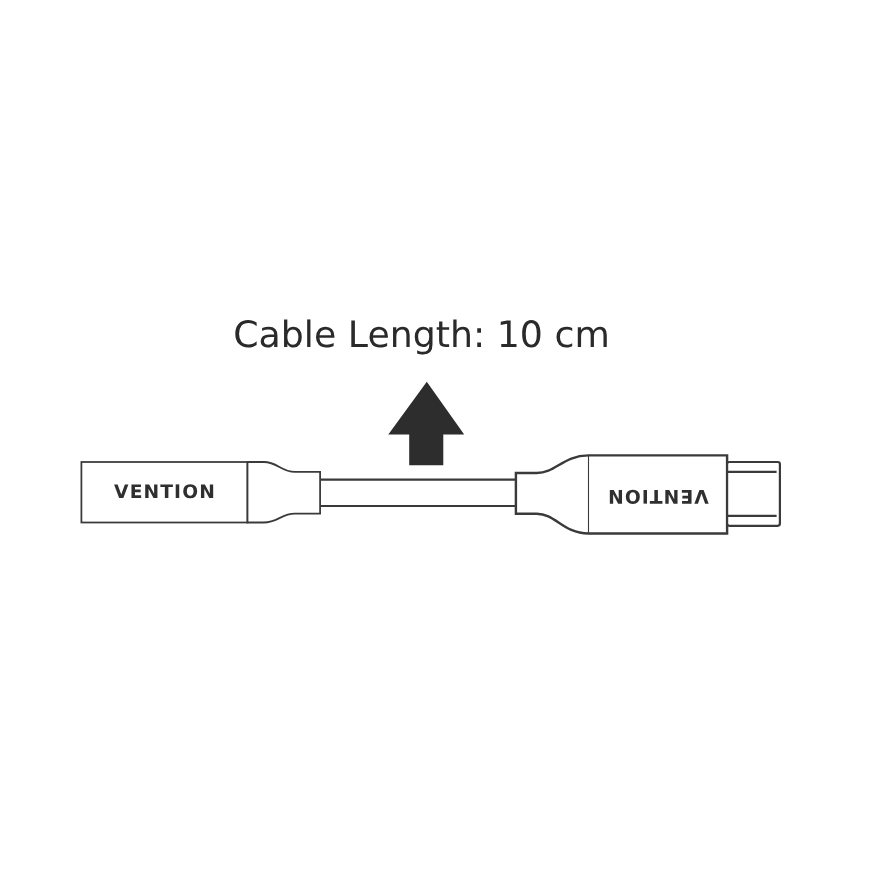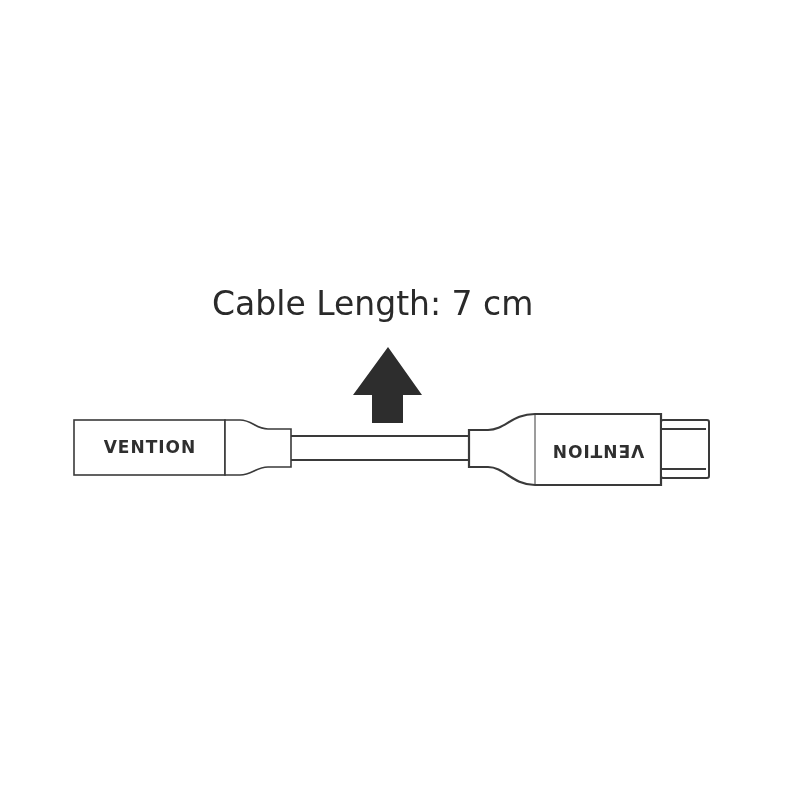--- a/index.html
+++ b/index.html
@@ -14,21 +14,21 @@
   }
   svg.diagram { position: absolute; left: 0; top: 0; }
   .brand {
     font-family: "DejaVu Sans", sans-serif; font-weight: bold; font-size: 17px;
     fill: #2f2f2f; letter-spacing: 1px;
   }
 </style>
 </head>
 <body>
 
-<div class="title">Cable Length: 7 cm</div>
+<div class="title">Cable Length: 10 cm</div>
 
 <svg class="diagram" width="800" height="800" viewBox="0 0 800 800">
 
   <g>
     <polygon points="388,347 422,395 403,395 403,423 372,423 372,395 353,395" fill="#2d2d2d"></polygon>
   </g>
 
   <g stroke="#3a3a3a" stroke-width="2" fill="none">
     <line x1="291" y1="436" x2="469" y2="436"></line>
     <line x1="291" y1="460" x2="469" y2="460"></line>

